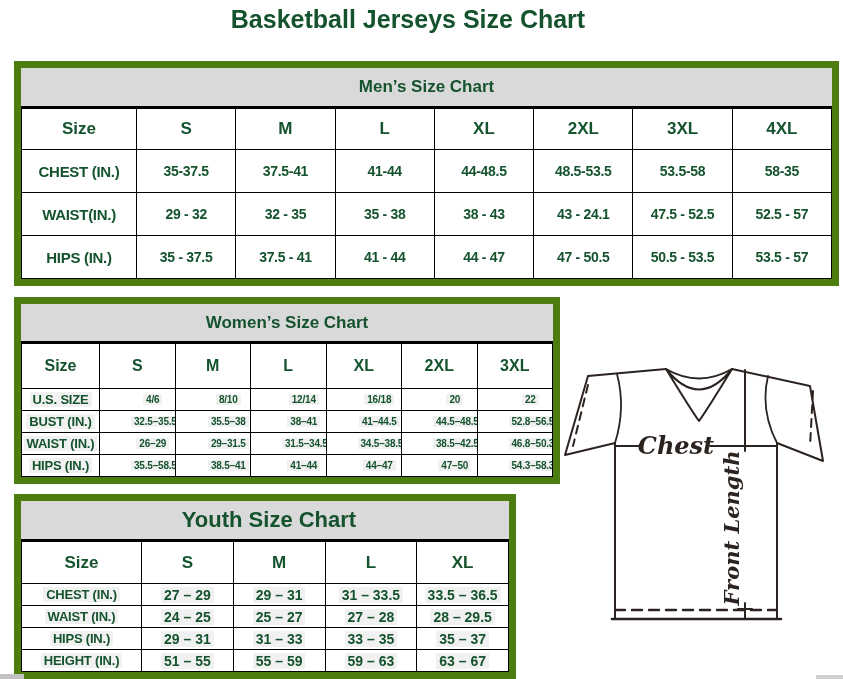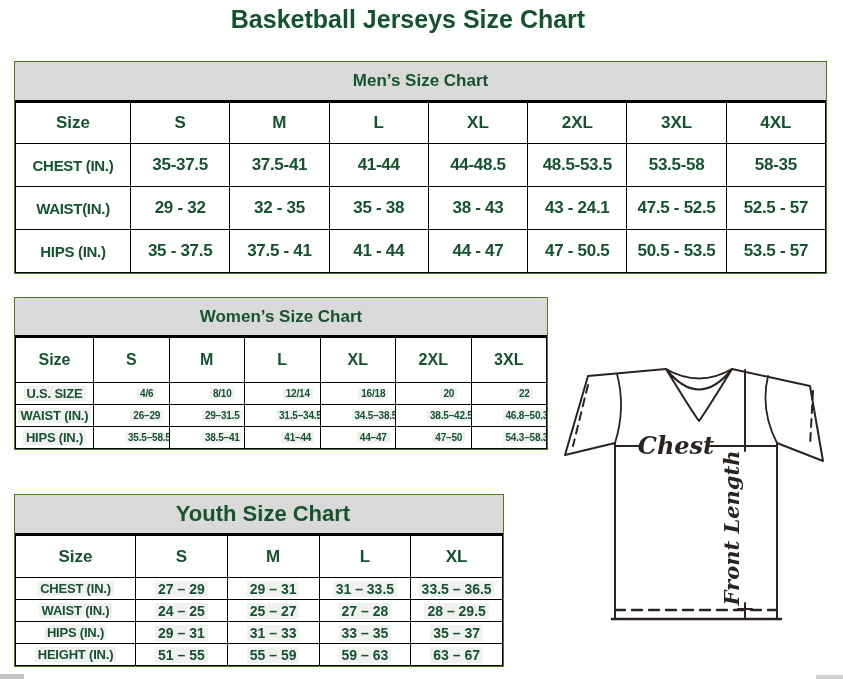--- a/index.html
+++ b/index.html
@@ -1,35 +1,35 @@
 <!DOCTYPE html>
 <html><head>
 <meta charset="utf-8">
 <style>
   html,body{margin:0;padding:0;background:#fff;}
   .page{position:relative;width:843px;height:679px;background:#fff;overflow:hidden;
         font-family:"Liberation Sans", sans-serif;color:#14532d;}
   .page-title{position:absolute;left:0;top:5px;width:816px;margin:0;text-align:center;
         font-size:25px;font-weight:bold;letter-spacing:0;}
-  .tbl{position:absolute;border:1px solid #4d7c0f;background:#fff;box-sizing:content-box;}
+  .tbl{position:absolute;border:7px solid #4d7c0f;background:#fff;box-sizing:content-box;}
   .tbl .caption{display:flex;align-items:center;justify-content:center;
         background:#d9d9d9;border-bottom:2px solid #000;font-weight:bold;}
   .tbl table{border-collapse:collapse;table-layout:fixed;width:100%;}
   .tbl th,.tbl td{border:1px solid #000;text-align:center;vertical-align:middle;
         font-weight:bold;padding:0;overflow:hidden;white-space:nowrap;}
 
   
   .mens{left:14px;top:61px;width:811px;}
   .mens .caption{height:38px;font-size:17px;}
   .mens col:first-child{width:115px;}
   .mens thead tr{height:41px;}
   .mens tbody tr{height:43px;}
   .mens thead th{font-size:17px;}
   .mens tbody th{font-size:15px;letter-spacing:-0.3px;}
-  .mens td{font-size:17px;letter-spacing:-0.3px;}
+  .mens td{font-size:14px;letter-spacing:-0.3px;}
 
   
   .womens{left:14px;top:297px;width:532px;}
   .womens .caption{height:37px;font-size:17px;}
   .womens col:first-child{width:78px;}
   .womens thead tr{height:45px;}
   .womens tbody tr{height:22px;}
   .womens thead th{font-size:16px;}
   .womens tbody th{font-size:13px;letter-spacing:-0.2px;}
   .womens td{font-size:10px;letter-spacing:-0.2px;padding-left:31px;}
@@ -151,20 +151,29 @@
           <tr>
             <th><span class="hl">U.S. SIZE</span></th>
             <td><span class="hl">4/6</span></td>
             <td><span class="hl">8/10</span></td>
             <td><span class="hl">12/14</span></td>
             <td><span class="hl">16/18</span></td>
             <td><span class="hl">20</span></td>
             <td><span class="hl">22</span></td>
           </tr>
           <tr>
+            <th><span class="hl">BUST (IN.)</span></th>
+            <td><span class="hl">32.5–35.5</span></td>
+            <td><span class="hl">35.5–38</span></td>
+            <td><span class="hl">38–41</span></td>
+            <td><span class="hl">41–44.5</span></td>
+            <td><span class="hl">44.5–48.5</span></td>
+            <td><span class="hl">52.8–56.5</span></td>
+          </tr>
+          <tr>
             <th><span class="hl">WAIST (IN.)</span></th>
             <td><span class="hl">26–29</span></td>
             <td><span class="hl">29–31.5</span></td>
             <td><span class="hl">31.5–34.5</span></td>
             <td><span class="hl">34.5–38.5</span></td>
             <td><span class="hl">38.5–42.5</span></td>
             <td><span class="hl">46.8–50.3</span></td>
           </tr>
           <tr>
             <th><span class="hl">HIPS (IN.)</span></th>

